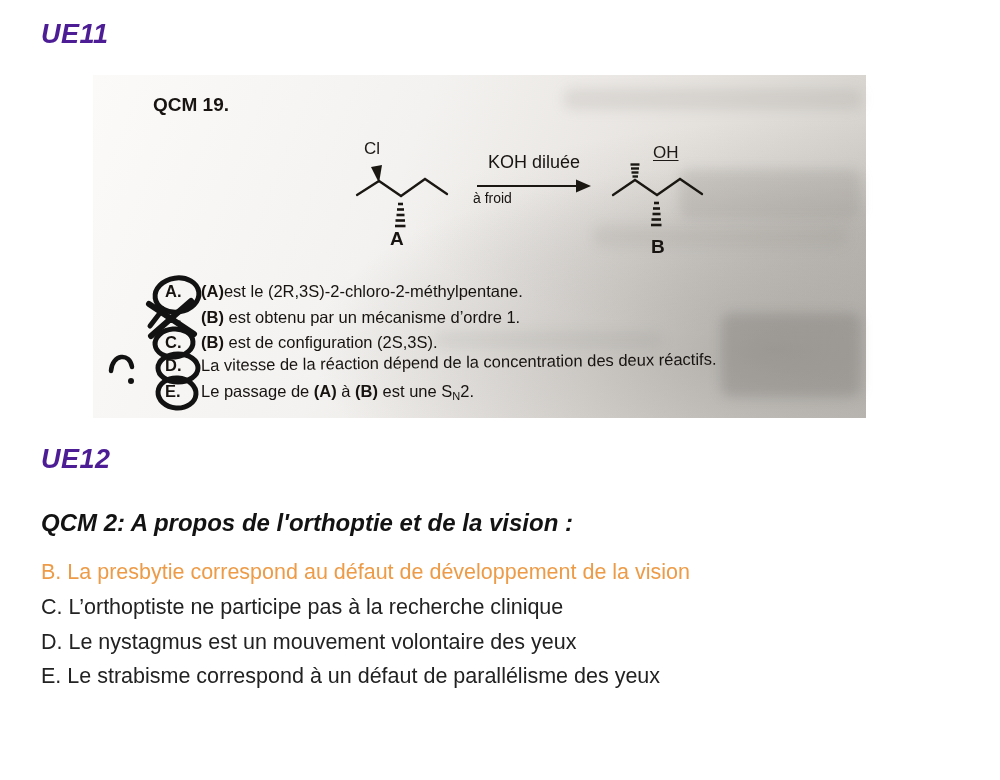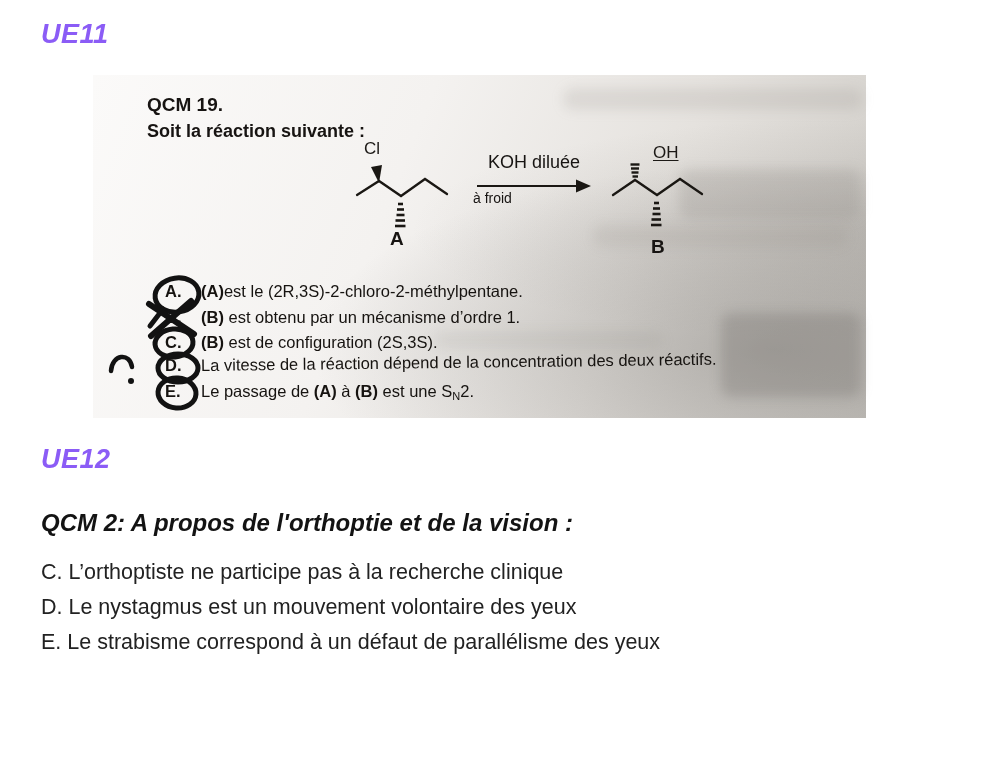--- a/index.html
+++ b/index.html
@@ -3,41 +3,41 @@
 <meta charset="utf-8">
 <style>
   html,body{margin:0;padding:0;background:#ffffff;}
   .page{
     position:relative;width:1000px;height:780px;background:#ffffff;
     font-family:"Liberation Sans",sans-serif;overflow:hidden;
   }
   .ue-heading{
     position:absolute;left:41px;margin:0;
     font-size:27px;font-weight:bold;font-style:italic;
-    color:#8b5cf6;letter-spacing:.5px;
+    color:#4c1d95;letter-spacing:.5px;
   }
   #ue11{top:19px;}
   #ue12{top:444px;}
 
   
   .scan{
     position:absolute;left:93px;top:75px;width:773px;height:343px;
     background:
       radial-gradient(ellipse at 88% 80%, rgba(95,92,88,.34), rgba(0,0,0,0) 48%),
       radial-gradient(ellipse at 101% 45%, rgba(125,121,116,.22), rgba(0,0,0,0) 42%),
       linear-gradient(112deg,#fbfaf9 0%,#f4f2f0 38%,#e5e2de 68%,#cdcac5 100%);
     color:#171412;
   }
   .smudge{position:absolute;border-radius:10px;filter:blur(6px);}
   .sm1{left:470px;top:13px;width:300px;height:22px;background:rgba(140,136,131,.17);}
   .sm2{left:586px;top:94px;width:182px;height:50px;background:rgba(130,126,121,.20);}
   .sm3{left:500px;top:150px;width:255px;height:22px;background:rgba(140,136,131,.14);}
   .sm4{left:340px;top:256px;width:230px;height:18px;background:rgba(140,136,131,.12);}
   .sm5{left:628px;top:238px;width:140px;height:84px;background:rgba(100,96,92,.25);}
-  .scan-title{position:absolute;left:54px;top:19px;font-size:19px;font-weight:bold;}
+  .scan-title{position:absolute;left:60px;top:19px;font-size:19px;font-weight:bold;}
   .scan-subtitle{position:absolute;left:54px;top:46px;font-size:18px;font-weight:bold;}
   .chem-label{position:absolute;font-size:17px;color:#1c1916;}
   .mol-label{position:absolute;font-size:19px;font-weight:bold;}
   .cond-top{position:absolute;left:380px;top:77px;width:122px;text-align:center;font-size:18px;}
   .cond-bottom{position:absolute;left:380px;top:115px;width:122px;font-size:14px;}
   .reaction-svg,.marks-svg{position:absolute;left:0;top:0;}
 
   .srow{position:absolute;left:0;font-size:16.5px;white-space:nowrap;color:#161310;}
   .sletter{position:absolute;left:72px;font-weight:bold;}
   .stext{position:absolute;left:108px;}
@@ -65,21 +65,20 @@
   <h1 class="ue-heading" id="ue11">UE11</h1>
 
   <div class="scan">
     <div class="smudge sm1"></div>
     <div class="smudge sm2"></div>
     <div class="smudge sm3"></div>
     <div class="smudge sm4"></div>
     <div class="smudge sm5"></div>
 
     <div class="scan-title">QCM 19.</div>
-    <div class="scan-subtitle">Soit la réaction suivante :</div>
 
     <svg class="reaction-svg" width="773" height="343" viewBox="0 0 773 343">
 
       <g stroke="#1a1713" stroke-width="2.3" fill="none" stroke-linecap="round">
         <polyline points="264,120 286,106 308,121 332,104 354,119"></polyline>
       </g>
       <polygon points="286,108 278,92 289,90" fill="#1a1713"></polygon>
       <g stroke="#1a1713" stroke-width="2.6">
         <line x1="305" y1="129" x2="310" y2="129"></line>
         <line x1="304" y1="134.5" x2="311" y2="134.5"></line>
@@ -152,18 +151,19 @@
       </g>
       <circle cx="38" cy="306" r="3" fill="#121212"></circle>
     </svg>
   </div>
 
   <h1 class="ue-heading" id="ue12">UE12</h1>
 
   <h2 class="qcm2-title">QCM 2: A propos de l'orthoptie et de la vision :</h2>
 
   <div class="qcm2-options">
+    <div class="opt orange">B. La presbytie correspond au défaut de développement de la vision</div>
     <div class="opt">C. L’orthoptiste ne participe pas à la recherche clinique</div>
     <div class="opt">D. Le nystagmus est un mouvement volontaire des yeux</div>
     <div class="opt">E. Le strabisme correspond à un défaut de parallélisme des yeux</div>
   </div>
 
 </div>
 
 </body></html>

